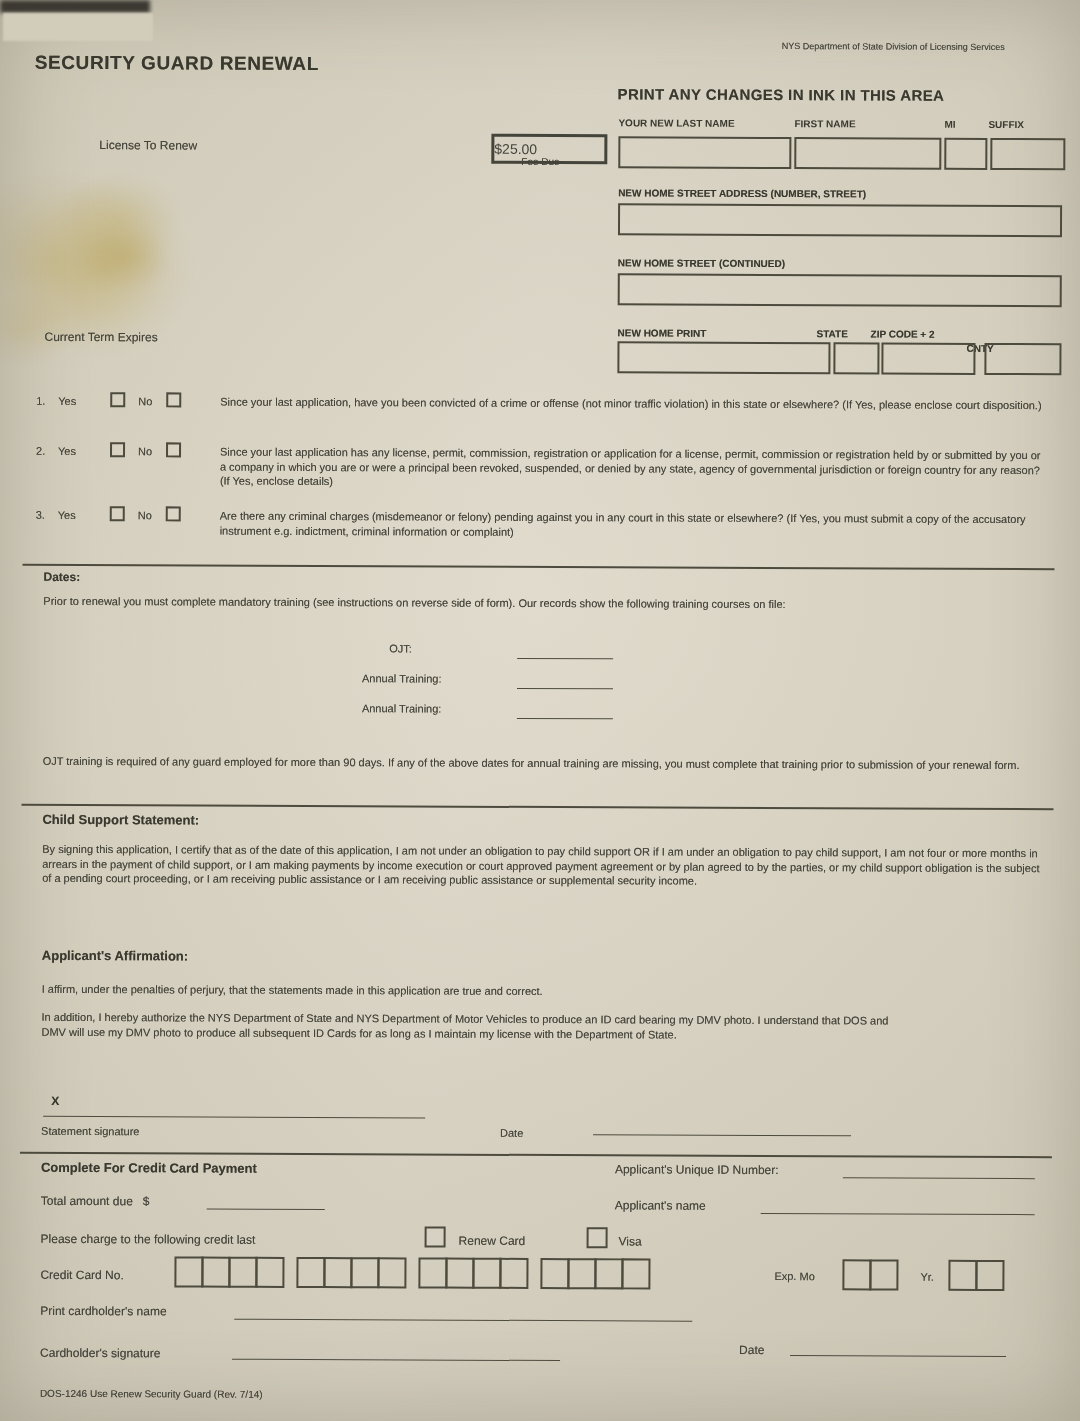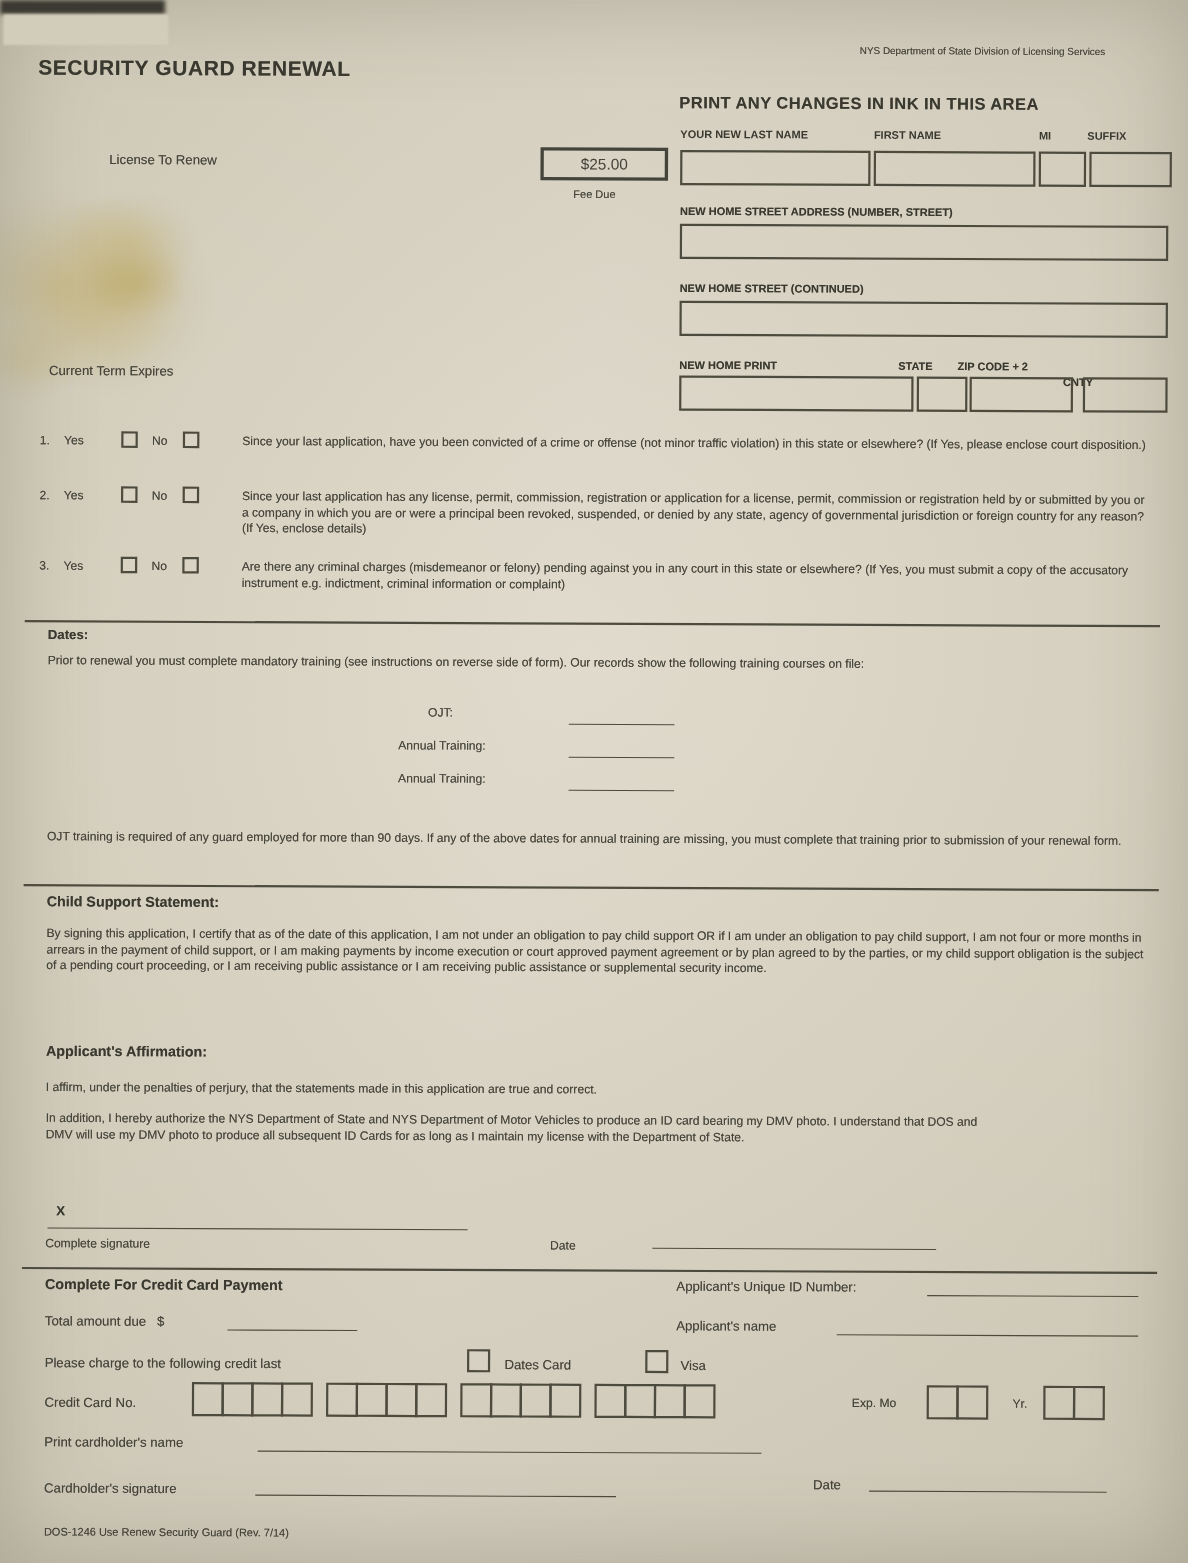--- a/index.html
+++ b/index.html
@@ -31,21 +31,21 @@
   .fbox { border:2px solid #4d4b3e; height:32px; }
   .fieldrow { position:absolute; display:flex; gap:3px; }
   .lblrow { position:absolute; display:flex; }
   .uline { position:absolute; border-bottom:2px solid #4d4b3e; height:0; }
   .thin { border-bottom-width:1.5px; }
   .cb { position:absolute; width:15px; height:15px; border:2px solid #4d4b3e; background:rgba(255,255,255,0.05); }
   .cb-lg { position:absolute; width:21px; height:21px; border:2px solid #4d4b3e; background:rgba(255,255,255,0.05); }
   .ccgroup { position:absolute; display:flex; }
   .ccbox { width:29px; height:31px; border:2px solid #4d4b3e; margin-left:-2px; }
   .ccbox:first-child { margin-left:0; }
-  .feebox { position:absolute; border:3px solid #45443a; display:flex; align-items:center; justify-content:center; font-size:14px; }
+  .feebox { position:absolute; border:3px solid #45443a; display:flex; align-items:center; justify-content:flex-start; font-size:14px; }
   .smudge { position:absolute; left:0; top:0; width:150px; height:13px; background:#3b3931; filter:blur(2px); }
   .patch { position:absolute; left:3px; top:13px; width:150px; height:28px; background:#d2ccba; filter:blur(1px); }
   .stain1 { position:absolute; left:10px; top:185px; width:180px; height:170px; border-radius:50%;
             background:radial-gradient(closest-side, rgba(184,160,74,0.30), rgba(184,160,74,0)); filter:blur(5px); }
   .stain2 { position:absolute; left:75px; top:225px; width:95px; height:65px; border-radius:50%;
             background:radial-gradient(closest-side, rgba(178,152,66,0.35), rgba(178,152,66,0)); filter:blur(4px); }
 </style>
 </head>
 <body>
 
@@ -58,21 +58,21 @@
   <div class="content">
 
     <div class="t s19 b" style="left:35px;top:54px">SECURITY GUARD RENEWAL</div>
     <div class="t s9" style="left:700px;top:40px;width:305px;text-align:right">NYS Department of State Division of Licensing Services</div>
     <div class="t s15 b" style="left:618px;top:85px">PRINT ANY CHANGES IN INK IN THIS AREA</div>
 
     <div class="t s12" style="left:100px;top:140px">License To Renew</div>
     <div class="feebox" style="left:492px;top:134px;width:116px;height:30px">
       <span>$25.00</span>
     </div>
-    <div class="t s10" style="left:522px;top:172px">Fee Due</div>
+    <div class="t s10" style="left:522px;top:156px">Fee Due</div>
     <div class="t s12" style="left:46px;top:332px">Current Term Expires</div>
 
     <div class="lblrow s10 b" style="left:619px;top:117px;width:446px">
       <span style="width:176px">YOUR NEW LAST NAME</span>
       <span style="width:150px">FIRST NAME</span>
       <span style="width:44px">MI</span>
       <span style="width:76px">SUFFIX</span>
     </div>
     <div class="fieldrow" style="left:619px;top:136px">
       <div class="fbox" style="width:173px"></div>
@@ -133,37 +133,37 @@
     <div class="uline" style="left:25px;top:806px;width:1032px"></div>
     <div class="t s13 b" style="left:46px;top:814px">Child Support Statement:</div>
     <div class="t s11" style="left:46px;top:844px;width:1002px">By signing this application, I certify that as of the date of this application, I am not under an obligation to pay child support OR if I am under an obligation to pay child support, I am not four or more months in arrears in the payment of child support, or I am making payments by income execution or court approved payment agreement or by plan agreed to by the parties, or my child support obligation is the subject of a pending court proceeding, or I am receiving public assistance or I am receiving public assistance or supplemental security income.</div>
 
     <div class="t s13 b" style="left:46px;top:950px">Applicant's Affirmation:</div>
     <div class="t s11" style="left:46px;top:984px;width:1000px">I affirm, under the penalties of perjury, that the statements made in this application are true and correct.</div>
     <div class="t s11" style="left:46px;top:1012px;width:870px">In addition, I hereby authorize the NYS Department of State and NYS Department of Motor Vehicles to produce an ID card bearing my DMV photo. I understand that DOS and DMV will use my DMV photo to produce all subsequent ID Cards for as long as I maintain my license with the Department of State.</div>
 
     <div class="t s12 b" style="left:56px;top:1096px">X</div>
     <div class="uline thin" style="left:48px;top:1118px;width:382px"></div>
-    <div class="t s11" style="left:46px;top:1126px">Complete signature</div>
+    <div class="t s11" style="left:46px;top:1126px">Statement signature</div>
     <div class="t s11" style="left:505px;top:1126px">Date</div>
     <div class="uline thin" style="left:598px;top:1134px;width:258px"></div>
 
     <div class="uline" style="left:25px;top:1154px;width:1032px"></div>
     <div class="t s13 b" style="left:46px;top:1162px">Complete For Credit Card Payment</div>
     <div class="t s12" style="left:620px;top:1162px">Applicant's Unique ID Number:</div>
     <div class="uline thin" style="left:848px;top:1176px;width:192px"></div>
 
     <div class="t s12" style="left:46px;top:1196px">Total amount due   $</div>
     <div class="uline thin" style="left:212px;top:1210px;width:118px"></div>
     <div class="t s12" style="left:620px;top:1198px">Applicant's name</div>
     <div class="uline thin" style="left:766px;top:1212px;width:274px"></div>
 
     <div class="t s12" style="left:46px;top:1234px">Please charge to the following credit last</div>
     <div class="cb-lg" style="left:430px;top:1227px"></div>
-    <div class="t s12" style="left:464px;top:1234px">Dates Card</div>
+    <div class="t s12" style="left:464px;top:1234px">Renew Card</div>
     <div class="cb-lg" style="left:592px;top:1227px"></div>
     <div class="t s12" style="left:624px;top:1234px">Visa</div>
 
     <div class="t s12" style="left:46px;top:1270px">Credit Card No.</div>
     <div class="ccgroup" style="left:180px;top:1258px">
       <div class="ccbox"></div>
         <div class="ccbox"></div>
         <div class="ccbox"></div>
         <div class="ccbox"></div>
     </div>

